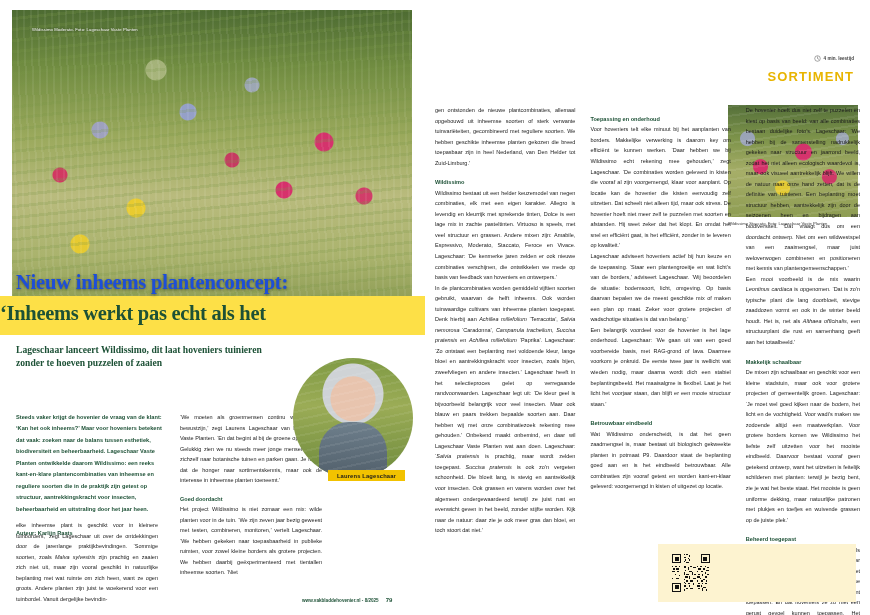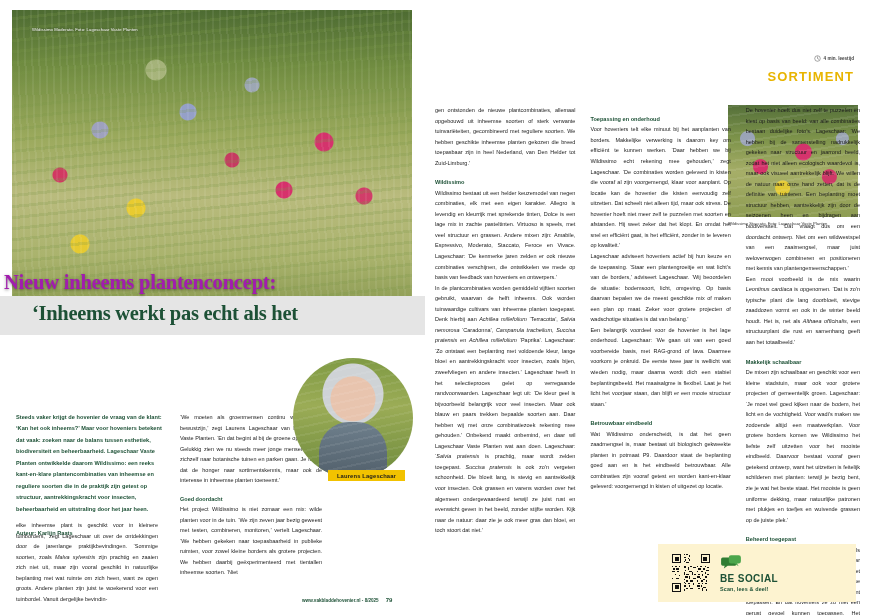--- a/index.html
+++ b/index.html
@@ -59,29 +59,29 @@
 
   
   .headline-wrap {
     position: absolute; left: 0; top: 272px;
     width: 425px;
     z-index: 5;
   }
   .kicker {
     font-family: "Liberation Serif", serif;
     font-size: 20.5px; font-weight: bold;
-    color: #a21caf;
-    padding-left: 4px;
+    color: #1d4ed8;
+    padding-left: 16px;
     letter-spacing: -.2px;
     text-shadow: 0 1px 3px rgba(0,0,0,.45);
     line-height: 1.05;
   }
   .headline-bg {
-    background: #e5e5e5;
-    padding: 5px 16px 10px 32px;
+    background: #fde047;
+    padding: 5px 16px 10px 0;
     margin-top: 2px;
   }
   .headline {
     font-family: "Liberation Serif", serif;
     font-size: 20.5px; font-weight: bold;
     color: #1d5136;
     line-height: 1.18;
     letter-spacing: -.3px;
   }
   .standfirst {
@@ -289,20 +289,21 @@
 
     <div class="hero">
       <div class="hero-caption">Wildissimo Moderato. Foto: Lageschaar Vaste Planten</div>
     </div>
 
     <div class="headline-wrap">
       <div class="kicker">Nieuw inheems plantenconcept:</div>
       <div class="headline-bg">
         <div class="headline">‘Inheems werkt pas echt als het</div>
       </div>
+      <div class="standfirst">Lageschaar lanceert Wildissimo, dit laat hoveniers tuinieren zonder te hoeven puzzelen of zaaien</div>
     </div>
 
     <div class="intro">
       <div class="intro-col-a">
         <div>Steeds vaker krijgt de hovenier de vraag van de klant: ‘Kan het ook inheems?’ Maar voor hoveniers betekent dat vaak: zoeken naar de balans tussen esthetiek, biodiversiteit en beheerbaarheid. Lageschaar Vaste Planten ontwikkelde daarom Wildissimo: een reeks kant-en-klare plantencombinaties van inheemse en reguliere soorten die in de praktijk zijn getest op structuur, aantrekkingskracht voor insecten, beheerbaarheid en uitstraling door het jaar heen.</div>
         <div class="author">Auteur: Karlijn Raats</div>
       </div>
       <div class="intro-col-b">
         <div>‘We moeten als groenmensen continu werken aan bewustzijn,’ zegt Laurens Lageschaar van Lageschaar Vaste Planten. ‘En dat begint al bij de groene opleidingen. Gelukkig zien we nu steeds meer jonge mensen die uit zichzelf naar botanische tuinen en parken gaan. Je merkt dat de honger naar sortimentskennis, maar ook de interesse in inheemse planten toeneemt.’</div>
         <span class="sub">Goed doordacht</span>
@@ -446,28 +447,20 @@
             <rect x="25" y="22" width="2" height="1"></rect>
             <rect x="19" y="24" width="2" height="1"></rect>
           <rect x="22" y="24" width="1" height="1"></rect>
             <rect x="24" y="25" width="2" height="1"></rect>
             <rect x="20" y="26" width="1" height="1"></rect>
           <rect x="23" y="26" width="1" height="2"></rect>
             <rect x="26" y="27" width="1" height="1"></rect>
             <rect x="9" y="21" width="1" height="1"></rect>
         </g>
       </svg>
-      <div class="social-txt">
-        <svg class="bubble" viewBox="0 0 40 28">
-          <path d="M3 3h22a3 3 0 0 1 3 3v9a3 3 0 0 1-3 3H12l-7 5 1.5-5H3a3 3 0 0 1-3-3V6a3 3 0 0 1 3-3z" fill="#2f7d32" transform="translate(2,1)"></path>
-          <path d="M20 0h14a4 4 0 0 1 4 4v7a4 4 0 0 1-4 4h-3l3 5-8-5h-6a4 4 0 0 1-4-4V4a4 4 0 0 1 4-4z" fill="#4ca64c"></path>
-        </svg>
-        <div class="social-title">BE SOCIAL</div>
-        <div class="social-sub">Scan, lees &amp; deel!</div>
-      </div>
     </div>
 
     <div class="footer footer-right">
       <span>www.vakbladdehovenier.nl - 8/2025</span>
       <span class="pagenum">81</span>
     </div>
   </div>
 </div>
 
 </body></html>

